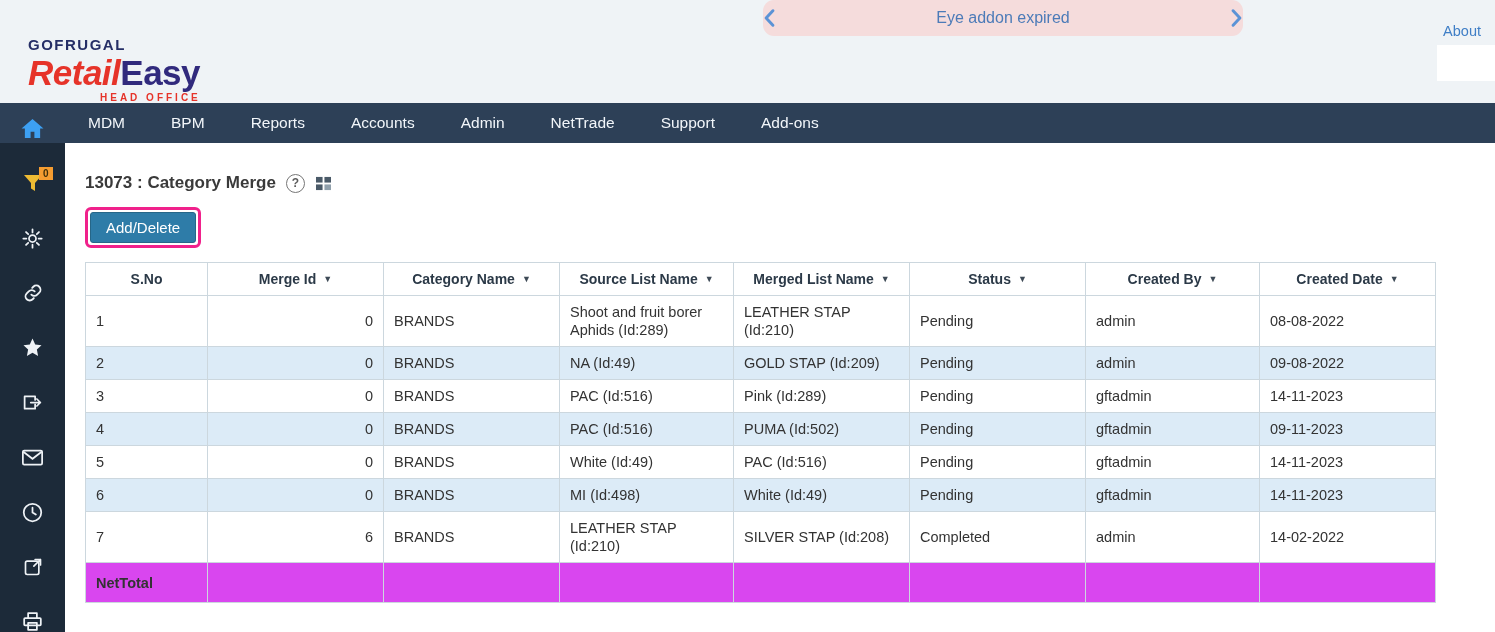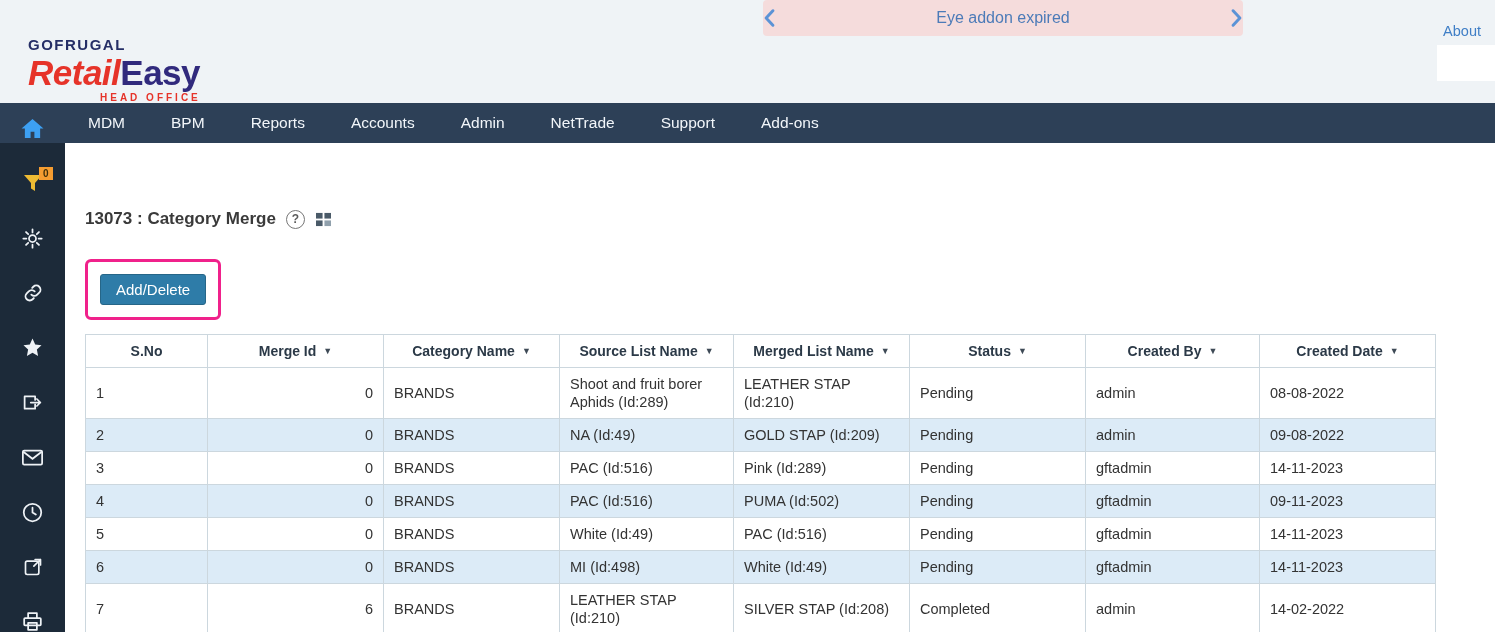--- a/index.html
+++ b/index.html
@@ -9,21 +9,21 @@
   
   .top-header { position:relative; height:103px; background:#eff3f6; }
   .logo { position:absolute; left:28px; top:13px; line-height:1;margin-top:24px; }
   .logo-company { font-size:15px; font-weight:700; letter-spacing:1.5px; color:#252e66; }
   .logo-product { font-size:35px; font-weight:800; margin-top:3px; letter-spacing:-0.5px; }
   .logo-product .red { color:#e63329;font-style:italic; }
   .logo-product .navy { color:#312a7d; }
   .logo-tagline { font-size:10px; font-weight:700; letter-spacing:3px; color:#e63329; margin:3px 0 0 72px; }
 
   .banner { position:absolute; left:763px; top:0; width:480px; height:36px; background:#f5dcdc;
-            display:flex; align-items:center; justify-content:space-between; padding:0 0; border-radius:4px; }
+            display:flex; align-items:center; justify-content:space-between; padding:0 0; border-radius:11px; }
   .banner-text { color:#4c7bb8; font-size:16px; }
   .banner-chev { background:none; border:none; cursor:pointer; display:flex; align-items:center; }
 
   .about-link { position:absolute; right:14px; top:23px; color:#3f7ec6; font-size:14.5px; cursor:pointer; }
   .about-panel { position:absolute; right:0; top:45px; width:58px; height:36px; background:#fff; }
 
   
   .main-nav { height:40px; background:#2d4057; display:flex; align-items:flex-end; }
   .home-tab { width:65px; display:flex; align-items:center; justify-content:center; cursor:pointer; }
   .nav-items { display:flex; }
@@ -32,27 +32,27 @@
   
   .body-row { display:flex; height:489px; }
   .sidebar { width:65px; background:#1c2a39; display:flex; flex-direction:column; align-items:center;
              padding-top:30px; gap:34px; flex-shrink:0; }
   .side-icon { position:relative; width:22px; height:22px; display:flex; align-items:center; justify-content:center; cursor:pointer; }
   .badge { position:absolute; top:-6px; right:-9px; background:#f59d31; color:#40300a; font-size:10px;
            font-weight:700; padding:1px 4px; line-height:11px; }
 
   .main { flex:1; padding:30px 0 0 20px; }
 
-  .title-row { display:flex; align-items:center; gap:10px;margin-top:36px; }
+  .title-row { display:flex; align-items:center; gap:10px; }
   .page-title { font-size:17px; font-weight:700; color:#3a3a3a; }
   .help-icon { width:19px; height:19px; border:1.5px solid #767676; border-radius:50%; color:#5c5c5c;
                font-size:12px; font-weight:700; display:inline-flex; align-items:center; justify-content:center; cursor:pointer; }
   .grid-icon { display:inline-flex; cursor:pointer; }
 
-  .btn-highlight { display:inline-block; margin-top:30px; border:3px solid #f0218b; border-radius:6px; padding:12px; }
+  .btn-highlight { display:inline-block; margin-top:14px; border:3px solid #f0218b; border-radius:6px; padding:2px; }
   .add-delete-btn { background:#2e7ca8; color:#fff; border:1px solid #266688; border-radius:3px;
                     font-family:"Liberation Sans", sans-serif; font-size:15px; padding:6px 15px; cursor:pointer; }
 
   
   table.grid { margin-top:14px; border-collapse:collapse; table-layout:fixed; width:1350px; font-size:14.5px; color:#333; }
   table.grid th, table.grid td { border:1px solid #ccd7de; overflow:hidden; }
   table.grid th { height:33px; font-size:14px; font-weight:700; color:#2b3947; background:#fff; text-align:center; padding:0 6px; white-space:nowrap; }
   table.grid td { padding:7px 10px; line-height:18px; vertical-align:middle; text-align:left; }
   table.grid tr.alt td { background:#dcebf7; }
   table.grid td.num { text-align:right; }

